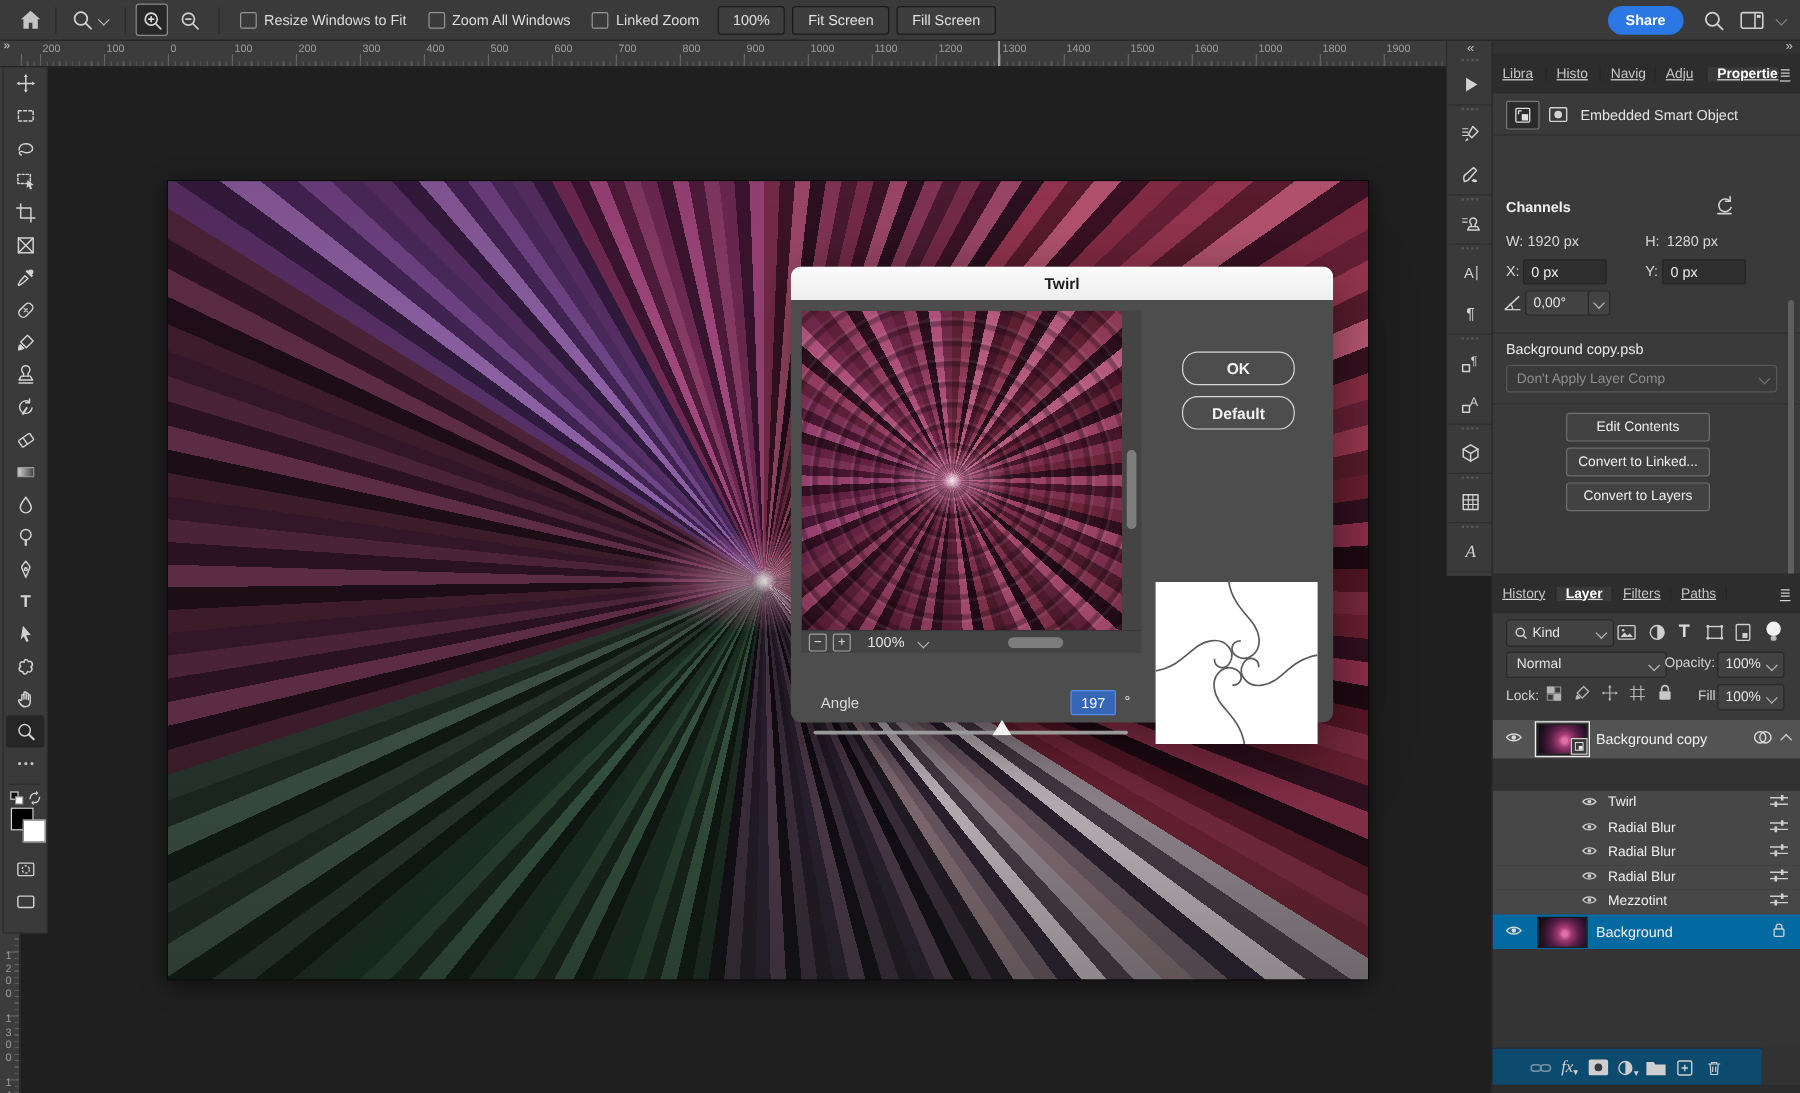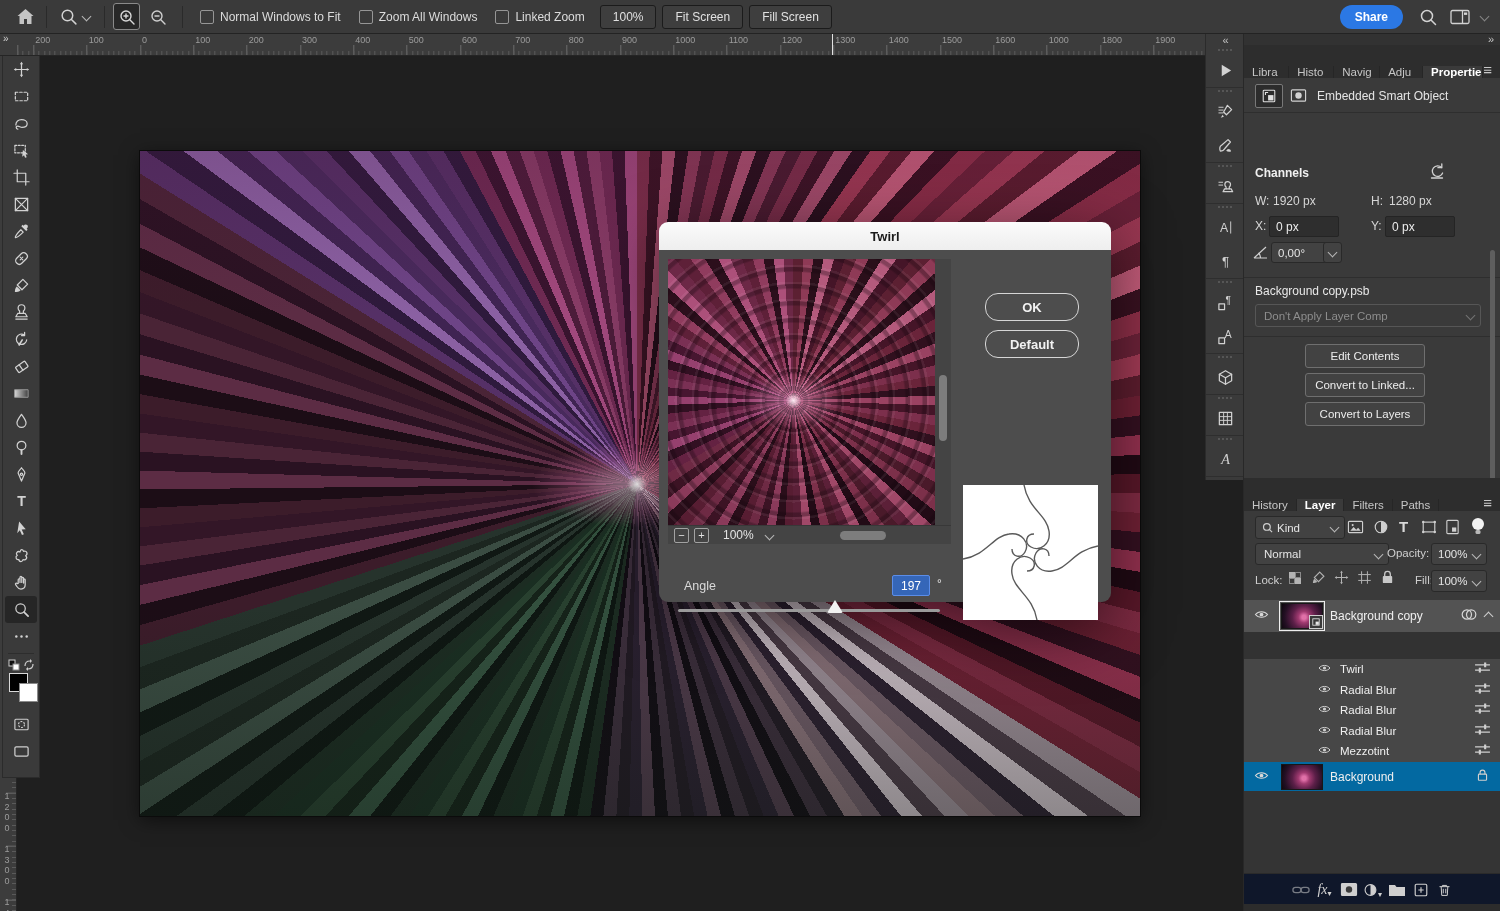--- a/index.html
+++ b/index.html
@@ -102,21 +102,21 @@
       display:flex;align-items:center;justify-content:center;letter-spacing:-1px;}
   .dock-group{position:absolute;left:0;width:38px;border-bottom:1px solid #2e2e2e;}
   .dock-item{width:38px;height:34px;display:flex;align-items:center;justify-content:center;}
   .grip{width:14px;height:2px;margin:3px auto 0;border-top:2px dotted #565656;}
   
   .right-panel{position:absolute;left:1243px;top:33px;width:257px;height:878px;background:#323232;
       border-left:1px solid #282828;z-index:10;}
   .rp-topstrip{position:absolute;left:0;top:0;width:257px;height:12px;color:#c2c2c2;font-size:11px;
       display:flex;justify-content:flex-end;align-items:center;padding-right:0;letter-spacing:-1px;}
   .rp-topstrip span{margin-right:8px;}
-  .tabbar{position:absolute;left:0;width:257px;height:33px;background:#2d2d2d;display:flex;align-items:flex-end;}
+  .tabbar{position:absolute;left:0;width:257px;height:33px;background:#2d2d2d;display:flex;align-items:center;text-decoration:underline;}
   .ptab{display:flex;align-items:center;padding:0 8px;font-size:11.5px;color:#c6c6c6;
       border-right:1px solid #262626;background:#2d2d2d;white-space:nowrap;overflow:hidden;}
   .ptab.active{background:#3a3a3a;color:#ffffff;font-weight:bold;}
   .tab-menu{margin-left:auto;display:flex;align-items:center;padding-right:9px;color:#c8c8c8;font-size:15px;}
   .props-body{position:absolute;left:0;top:45px;width:257px;height:400px;background:#3a3a3a;}
   .so-btn{position:absolute;width:26px;height:22px;border-radius:2px;display:flex;align-items:center;justify-content:center;}
   .so-btn.sel{background:#2c2c2c;border:1px solid #787878;}
   .prop-label{position:absolute;font-size:12px;color:#d6d6d6;white-space:nowrap;}
   .divider{position:absolute;left:0;width:257px;height:1px;background:#2e2e2e;}
   .prop-input{position:absolute;height:19px;background:#2e2e2e;border:1px solid #242424;border-radius:2px;
@@ -131,21 +131,21 @@
   .lrow-label{font-size:11.5px;color:#cfcfcf;position:absolute;}
   .layer-row{position:absolute;left:0;width:257px;display:flex;align-items:center;}
   .thumb{width:40px;height:24px;border:1px solid #171717;
       background:radial-gradient(circle at 55% 55%, #e070a8 0 8%, #a03a70 22%, #5c1f48 45%, #241024 75%, #0c060c 100%);
       position:relative;flex:0 0 auto;}
   .thumb.selected{outline:1.5px solid #efefef;outline-offset:1.5px;}
   .so-badge{position:absolute;right:-1px;bottom:-1px;width:12px;height:12px;background:#3a3a3a;
       border:1px solid #cfcfcf;display:flex;align-items:center;justify-content:center;}
   .mask-thumb{width:26px;height:19px;background:#fff;border:1px solid #141414;flex:0 0 auto;}
   .lyr-name{font-size:12px;color:#efefef;margin-left:7px;white-space:nowrap;}
-  .bottom-bar{position:absolute;left:0;top:840px;width:257px;height:31px;background:#0f172a;
+  .bottom-bar{position:absolute;left:0;top:840px;width:224px;height:31px;background:#0c4a6e;
       border-top:1px solid #2a2a2a;display:flex;align-items:center;justify-content:center;gap:5px;}
   .bb-icon{width:19px;display:flex;align-items:center;justify-content:center;}
   .rp-bottomstrip{position:absolute;left:0;top:871px;width:257px;height:7px;background:#2c2c2c;}
   .toolbar-expand{color:#cfcfcf;font-size:10px;letter-spacing:-1px;}
   .fx-text{font-family:"Liberation Serif",serif;font-style:italic;color:#d2d2d2;font-size:14px;}
 </style>
 </head>
 <body>
 
 <div class="options-bar">
@@ -171,21 +171,21 @@
   </div>
   <div class="ob-zoombtn" style="margin-left:5px">
     <svg width="18" height="18" viewBox="0 0 18 18" fill="none" stroke="#cfcfcf" stroke-width="1.4" stroke-linecap="round">
         <circle cx="8" cy="8" r="5"></circle>
         <path d="M11.8 11.8L16 16M6 8h4"></path>
       </svg>
   </div>
   <div class="ob-sep" style="margin-left:12px"></div>
   <label class="cb">
     <span class="box"></span>
-    <span>Normal Windows to Fit</span>
+    <span>Resize Windows to Fit</span>
   </label>
   <label class="cb">
     <span class="box"></span>
     <span>Zoom All Windows</span>
   </label>
   <label class="cb">
     <span class="box"></span>
     <span>Linked Zoom</span>
   </label>
   <div class="tb-btn">100%</div>

